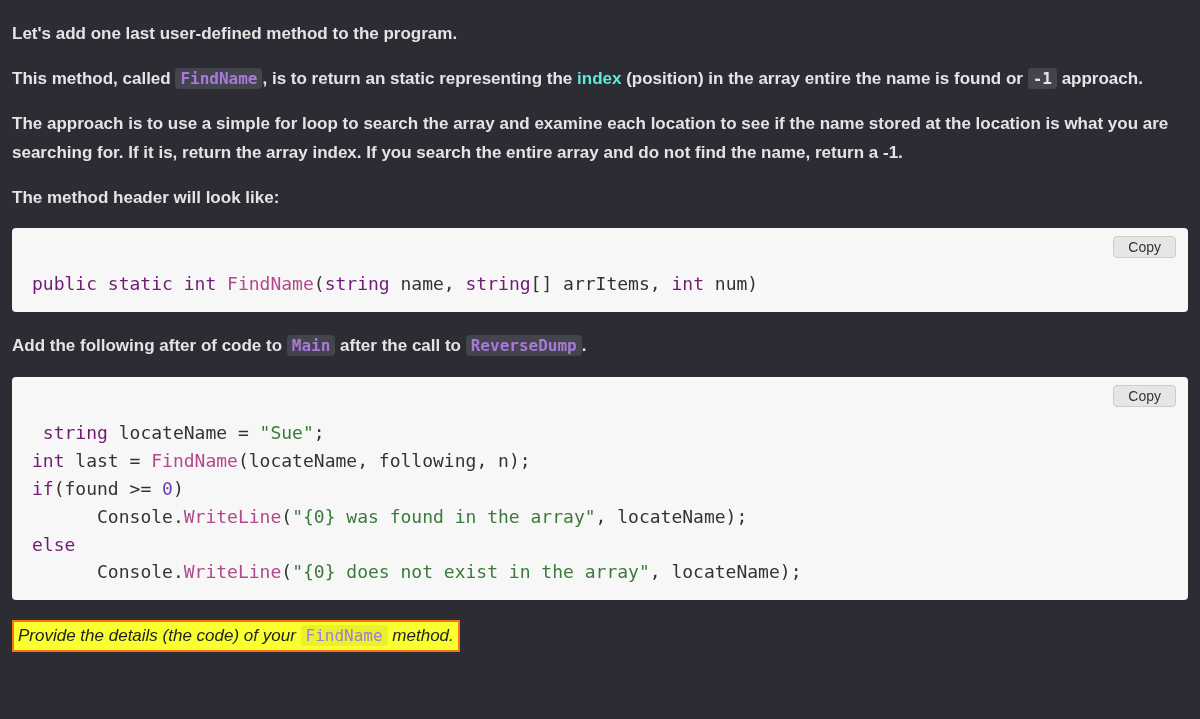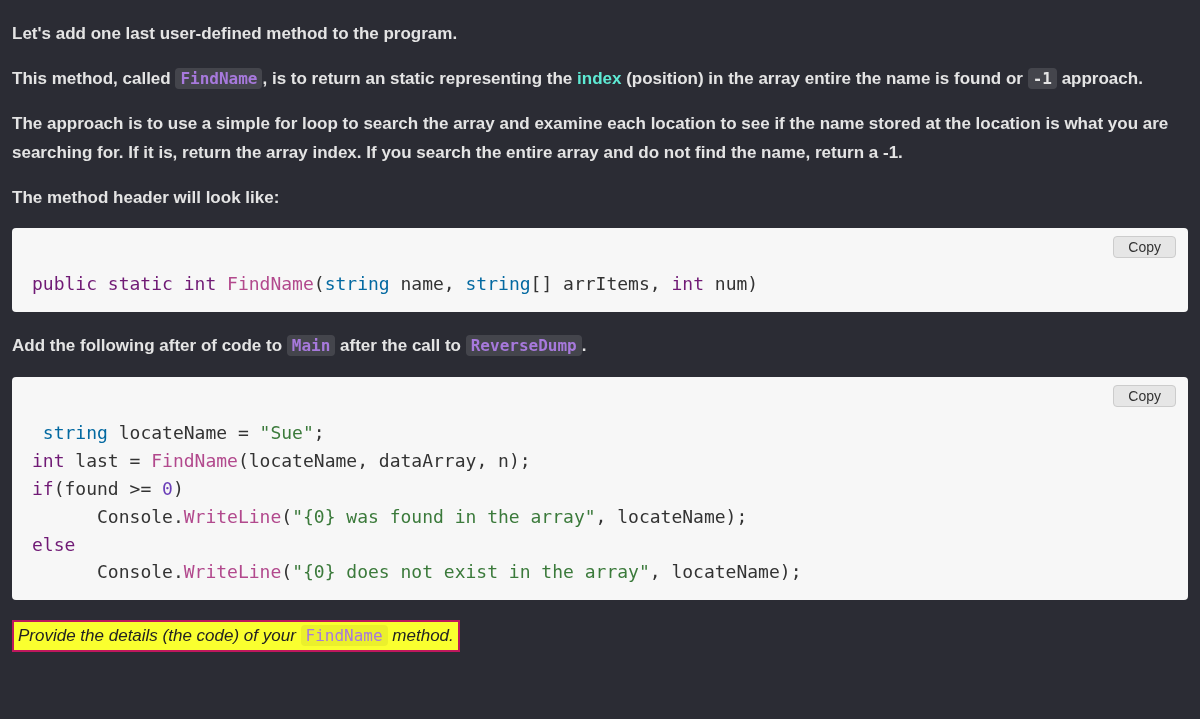--- a/index.html
+++ b/index.html
@@ -4,26 +4,26 @@
   <style>
     * { margin: 0; padding: 0; box-sizing: border-box; }
     body { background: #2b2c34; color: #e4e4e4; font-family: -apple-system, BlinkMacSystemFont, "Segoe UI", Helvetica, Arial, sans-serif; padding: 20px 12px; font-size: 17px; line-height: 1.7; width: 1200px; }
     p { margin-bottom: 16px; font-weight: bold; }
     .code-inline { font-family: ui-monospace, SFMono-Regular, "SF Mono", Menlo, Consolas, monospace; background: rgba(255,255,255,0.12); padding: 1px 5px; border-radius: 4px; font-size: 16px; color: #a779dc; }
     .code-inline.gray { color: #e4e4e4; }
     .index-term { color: #5eead4; }
     .code-block { position: relative; background: #f7f7f7; color: #333; border-radius: 4px; padding: 14px 20px; margin: 14px 0 20px 0; font-family: ui-monospace, SFMono-Regular, "SF Mono", Menlo, Consolas, monospace; font-size: 18px; line-height: 1.55; white-space: pre; overflow-x: auto; }
     .copy-btn { position: absolute; top: 8px; right: 12px; background: #e6e6e6; border: 1px solid #ccc; border-radius: 4px; padding: 2px 14px; font-size: 14px; font-family: -apple-system, sans-serif; color: #333; cursor: pointer; }
     .kw { color: #701a75; }
-    .type { color: #0369a1; }
+    .type { color: #701a75; }
     .fn { color: #b2498d; }
     .str { color: #3b7a3b; }
     .num { color: #6b3fb8; }
     .dark { color: #333; }
-    .highlight-bar { background: #faff2f; border: 2px solid #be185d; display: inline-block; padding: 2px 4px; color: #222; font-style: italic; font-size: 17px; line-height: 1.4; }
+    .highlight-bar { background: #faff2f; border: 2px solid #f97316; display: inline-block; padding: 2px 4px; color: #222; font-style: italic; font-size: 17px; line-height: 1.4; }
     .highlight-bar .code-inline { background: rgba(0,0,0,0.06); font-style: normal; }
   </style>
 </head>
 <body>
 
 
 
 <p>Let's add one last user-defined method to the program.</p>
 
 <p>
@@ -37,21 +37,21 @@
 <div class="code-block">
 <button class="copy-btn">Copy</button><span class="kw">public static </span><span class="kw">int</span><span> </span><span class="fn">FindName</span><span class="dark">(</span><span class="type">string</span><span class="dark"> name</span><span class="dark">, </span><span class="type">string</span><span class="dark">[]</span><span class="dark"> arrItems</span><span class="dark">, </span><span class="kw">int</span><span class="dark"> num</span><span class="dark">)</span>
 </div>
 
 <p>
   <span>Add the following after of code to </span><span class="code-inline">Main</span><span> after the call to </span><span class="code-inline">ReverseDump</span><span>.</span>
 </p>
 
 <div class="code-block">
 <button class="copy-btn">Copy</button><span> </span><span class="type">string</span><span class="dark"> locateName </span><span class="dark">=</span><span> </span><span class="str">"Sue"</span><span class="dark">;</span>
-<span class="kw">int</span><span class="dark"> last </span><span class="dark">=</span><span> </span><span class="fn">FindName</span><span class="dark">(locateName</span><span class="dark">, </span><span class="dark">dataArray</span><span class="dark">, </span><span class="dark">n</span><span class="dark">);</span>
+<span class="kw">int</span><span class="dark"> last </span><span class="dark">=</span><span> </span><span class="fn">FindName</span><span class="dark">(locateName</span><span class="dark">, </span><span class="dark">following</span><span class="dark">, </span><span class="dark">n</span><span class="dark">);</span>
 <span class="kw">if</span><span class="dark">(found </span><span class="dark">&gt;=</span><span> </span><span class="num">0</span><span class="dark">)</span>
 <span>      </span><span class="dark">Console</span><span class="dark">.</span><span class="fn">WriteLine</span><span class="dark">(</span><span class="str">"{0} was found in the array"</span><span class="dark">, locateName);</span>
 <span class="kw">else</span>
 <span>      </span><span class="dark">Console</span><span class="dark">.</span><span class="fn">WriteLine</span><span class="dark">(</span><span class="str">"{0} does not exist in the array"</span><span class="dark">, locateName);</span>
 </div>
 
 <div class="highlight-bar">
   <span>Provide the details (the code) of your </span><span class="code-inline">FindName</span><span> method.</span>
 </div>
 

